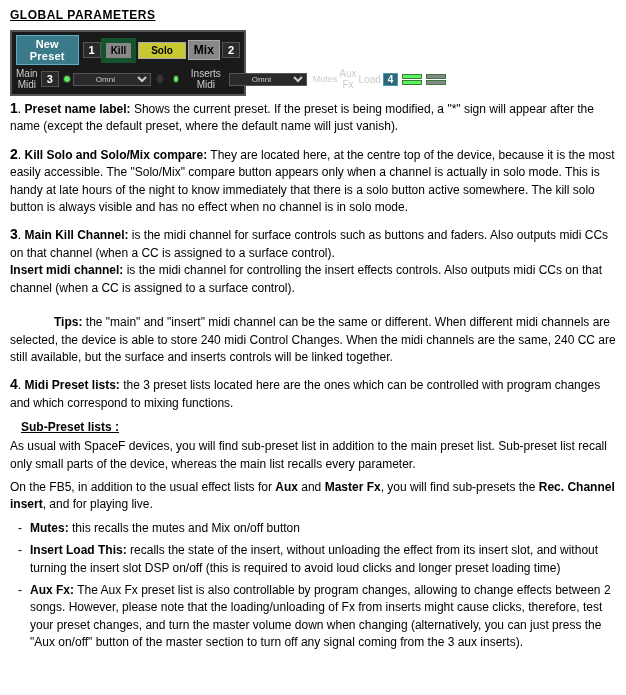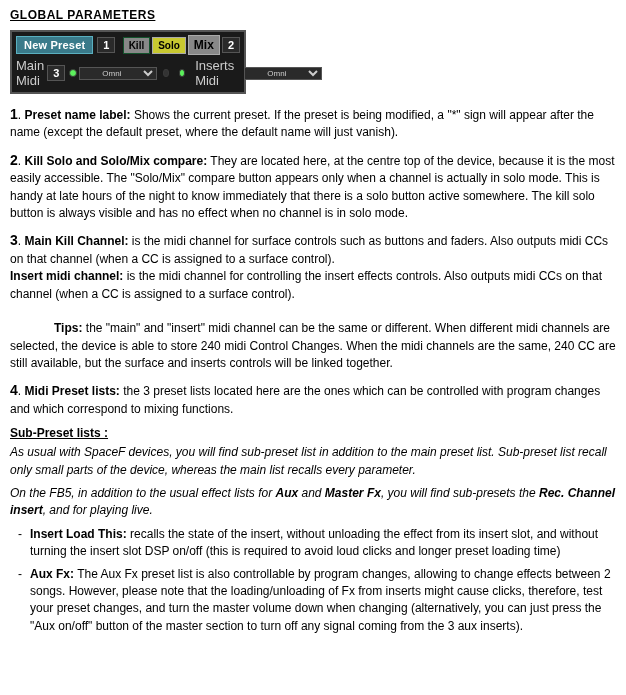--- a/index.html
+++ b/index.html
@@ -17,21 +17,21 @@
       font-size: 12px;
       text-decoration: underline;
       margin-bottom: 8px;
       letter-spacing: 0.5px;
     }
     .device-panel {
       background: #1a1a1a;
       width: 236px;
       border: 2px solid #555;
       padding: 3px 4px 4px 4px;
-      margin-bottom: 10px;
+      margin-bottom: 2px;
     }
     .panel-top-row {
       display: flex;
       align-items: center;
       justify-content: space-between;
       margin-bottom: 3px;
     }
     .preset-btn {
       background: #3a7a8a;
       color: #fff;
@@ -49,60 +49,61 @@
       font-weight: bold;
       padding: 1px 5px;
       border: 1px solid #555;
     }
     .kill-btn {
       background: #888;
       color: #000;
       font-size: 10px;
       font-weight: bold;
       padding: 2px 5px;
-      border: 1px solid #14532d;
+      border: 5px solid #14532d;
       cursor: pointer;
     }
     .solo-btn {
       background: #c8c830;
       color: #000;
       font-size: 10px;
       font-weight: bold;
+      padding: 2px 12px;
+      border: 1px solid #aaa;
+      cursor: pointer;
+    }
+    .mix-btn {
+      background: #888;
+      color: #000;
+      font-size: 12px;
+      font-weight: bold;
       padding: 2px 5px;
       border: 1px solid #aaa;
       cursor: pointer;
     }
-    .mix-btn {
-      background: #888;
-      color: #000;
-      font-size: 12px;
-      font-weight: bold;
-      padding: 2px 5px;
-      border: 1px solid #aaa;
-      cursor: pointer;
-    }
     .top-row-right {
       display: flex;
       align-items: center;
       gap: 2px;
     }
     .panel-bottom-row {
       display: flex;
       align-items: center;
       gap: 0px;
     }
     .midi-group {
       display: flex;
       align-items: center;
       gap: 3px;
       margin-right: 4px;
     }
     .midi-label {
       color: #ccc;
-      font-size: 13px;
+      font-size: 10px;
+      text-align: center;
     }
     .led {
       width: 8px;
       height: 8px;
       border-radius: 50%;
       background: #5cf05c;
       display: inline-block;
       border: 1px solid #3a3a3a;
     }
     .led-off {
@@ -149,20 +150,21 @@
       font-size: 14px;
     }
     .section-header-label {
       font-weight: bold;
     }
     .sublist-title {
       font-weight: bold;
       text-decoration: underline;
       margin-bottom: 4px;
       margin-top: 6px;
+      margin-left: 11px;
     }
     .bullet-list {
       list-style: none;
       padding-left: 20px;
       margin-top: 4px;
     }
     .bullet-list li {
       position: relative;
       margin-bottom: 5px;
       line-height: 1.45;
@@ -172,21 +174,20 @@
       position: absolute;
       left: -12px;
     }
     .tip-label {
       font-weight: bold;
       margin-left: 44px;
     }
     .bottom-para {
       margin-bottom: 6px;
       line-height: 1.45;
-      font-style: italic;
     }
   </style>
 </head>
 <body>
 
 <div class="global-title">GLOBAL PARAMETERS</div>
 
 <div class="device-panel">
 
   <div class="panel-top-row">
@@ -221,20 +222,34 @@
       <span class="led"></span>
       <span class="midi-label">Inserts Midi</span>
     </div>
 
     <div style="display:flex;align-items:center;gap:2px;margin-right:6px;">
       <select class="omni-select">
         <option>Omni</option>
       </select>
     </div>
 
+    <div style="display:flex;align-items:center;gap:2px;">
+      <span class="mutes-label">Mutes</span>
+      <span class="midi-label">Aux Fx</span>
+      <span class="midi-label">Load</span>
+      <span class="num4-badge">4</span>
+      <div class="bar-group">
+        <div class="bar-item"></div>
+        <div class="bar-item"></div>
+      </div>
+      <div class="bar-group">
+        <div class="bar-item" style="background:#888;"></div>
+        <div class="bar-item" style="background:#888;"></div>
+      </div>
+    </div>
   </div>
 </div>
 
 <div class="section-text">
   <span class="section-num">1</span><span>. </span><span class="section-header-label">Preset name label:</span> <span>Shows the current preset. If the preset is being modified, a "*" sign will appear after the name (except the default preset, where the default name will just vanish).</span>
 </div>
 
 <div class="section-text">
   <span class="section-num">2</span><span>. </span><span class="section-header-label">Kill Solo and Solo/Mix compare:</span> <span>They are located here, at the centre top of the device, because it is the most easily accessible. The "Solo/Mix" compare button appears only when a channel is actually in solo mode. This is handy at late hours of the night to know immediately that there is a solo button active somewhere. The kill solo button is always visible and has no effect when no channel is in solo mode.</span>
 </div>
@@ -252,19 +267,22 @@
 
 <div class="sublist-title">Sub-Preset lists :</div>
 
 <div class="bottom-para">As usual with SpaceF devices, you will find sub-preset list in addition to the main preset list. Sub-preset list recall only small parts of the device, whereas the main list recalls every parameter.</div>
 
 <div class="bottom-para">
   <span>On the FB5, in addition to the usual effect lists for </span><strong>Aux</strong><span> and </span><strong>Master Fx</strong><span>, you will find sub-presets the </span><strong>Rec. Channel insert</strong><span>,  and  for playing live.</span>
 </div>
 
 <ul class="bullet-list">
+  <li>
+    <strong>Mutes:</strong> <span>this recalls the mutes and Mix on/off button</span>
+  </li>
   <li>
     <strong>Insert Load This:</strong> <span>recalls the state of the insert, without unloading the effect from its insert slot, and without turning the insert slot DSP on/off (this is required to avoid loud clicks and longer preset loading time)</span>
   </li>
   <li>
     <strong>Aux Fx:</strong> <span>The Aux Fx preset list is also controllable by program changes, allowing to change effects between 2 songs. However, please note that the loading/unloading of Fx from inserts might cause clicks, therefore, test your preset changes, and turn the master volume down when changing (alternatively, you can just press the "Aux on/off" button of the master section to turn off any signal coming from the 3 aux inserts).</span>
   </li>
 </ul>
 
 </body></html>

